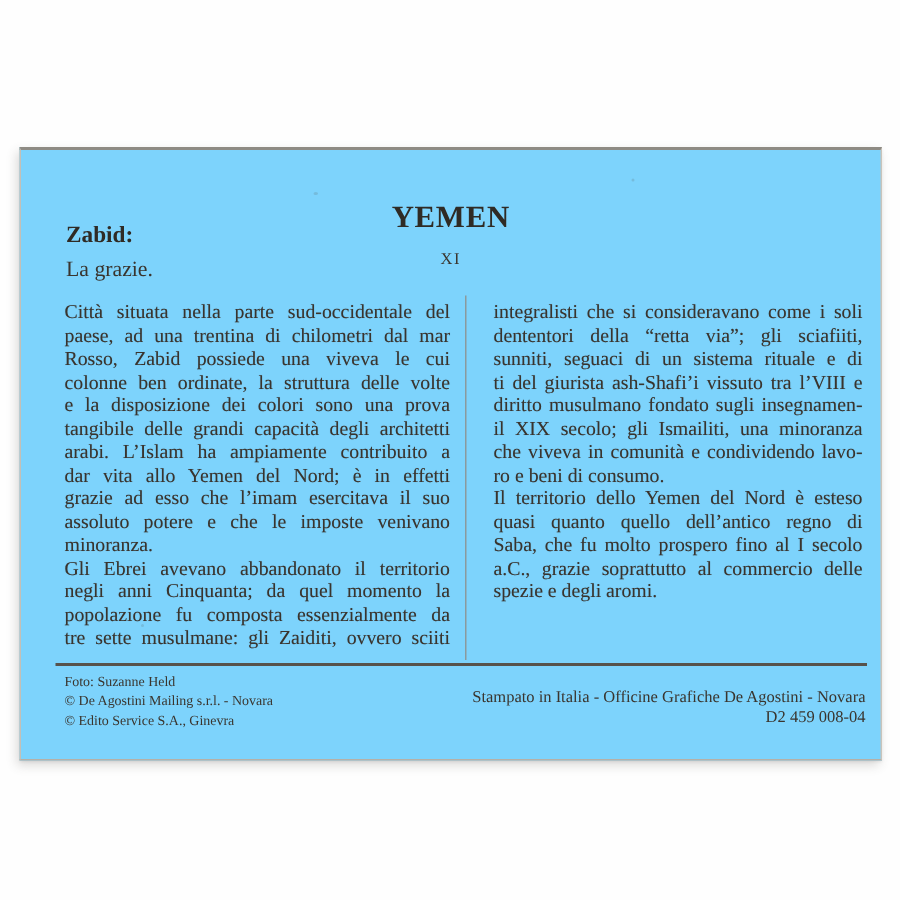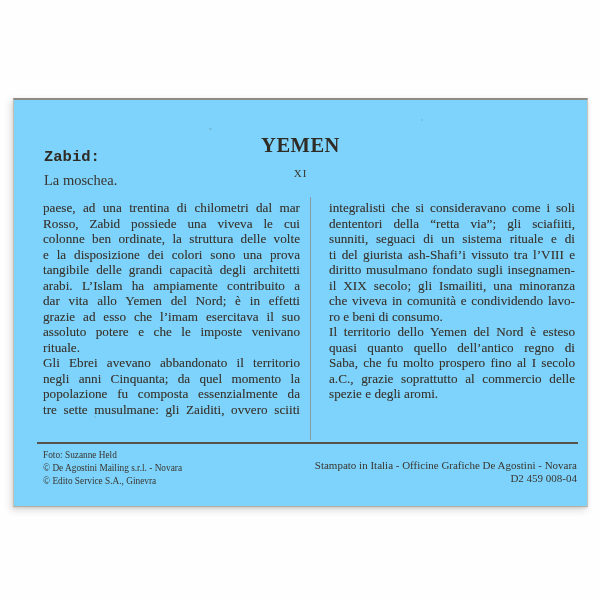--- a/index.html
+++ b/index.html
@@ -33,21 +33,20 @@
   .numeral{
     position:absolute;top:67px;left:0;right:0;
     text-align:center;
     font-size:11px;letter-spacing:1px;
     color:#3b362f;
   }
   .head-title{
     position:absolute;left:30px;top:48px;
     font-size:15.5px;font-weight:bold;
     color:#2f2b25;
-    font-family:Liberation Mono, monospace;
   }
   .head-sub{
     position:absolute;left:30px;top:72px;
     font-size:14.5px;
   }
   .col{position:absolute;top:100px;}
   .col-left{left:29px;width:257px;}
   .col-right{left:315px;width:246px;}
   .line{
     font-size:13.2px;
@@ -96,33 +95,34 @@
 </head>
 <body>
 
 <div class="stage">
   <div class="card">
 
     <div class="title">YEMEN</div>
     <div class="numeral">XI</div>
 
     <div class="head-title">Zabid:</div>
-    <div class="head-sub">La moschea.</div>
+    <div class="head-sub">La grazie.</div>
 
     <div class="col col-left">
+      <div class="line">Città situata nella parte sud-occidentale del</div>
       <div class="line">paese, ad una trentina di chilometri dal mar</div>
       <div class="line">Rosso, Zabid possiede una viveva le cui</div>
       <div class="line">colonne ben ordinate, la struttura delle volte</div>
       <div class="line">e la disposizione dei colori sono una prova</div>
       <div class="line">tangibile delle grandi capacità degli architetti</div>
       <div class="line">arabi. L’Islam ha ampiamente contribuito a</div>
       <div class="line">dar vita allo Yemen del Nord; è in effetti</div>
       <div class="line">grazie ad esso che l’imam esercitava il suo</div>
       <div class="line">assoluto potere e che le imposte venivano</div>
-      <div class="line end">rituale.</div>
+      <div class="line end">minoranza.</div>
       <div class="line">Gli Ebrei avevano abbandonato il territorio</div>
       <div class="line">negli anni Cinquanta; da quel momento la</div>
       <div class="line">popolazione fu composta essenzialmente da</div>
       <div class="line">tre sette musulmane: gli Zaiditi, ovvero sciiti</div>
     </div>
 
     <div class="divider"></div>
 
     <div class="col col-right">
       <div class="line">integralisti che si consideravano come i soli</div>

